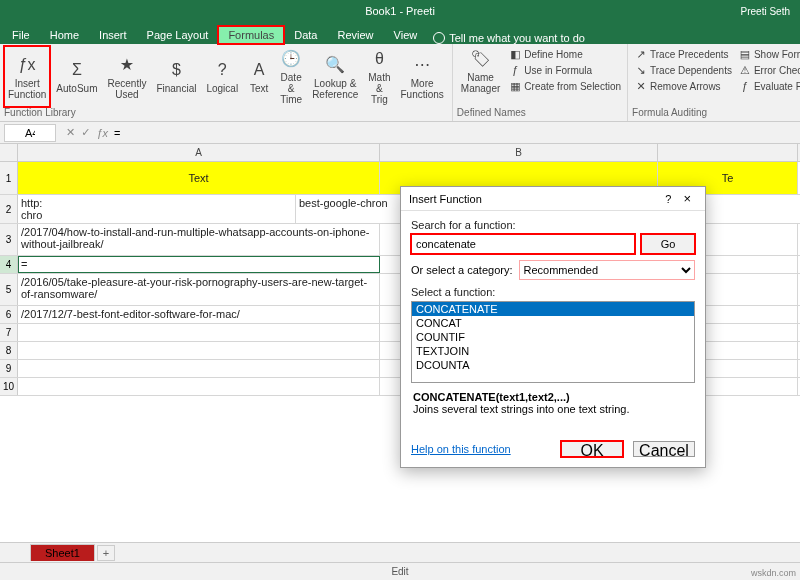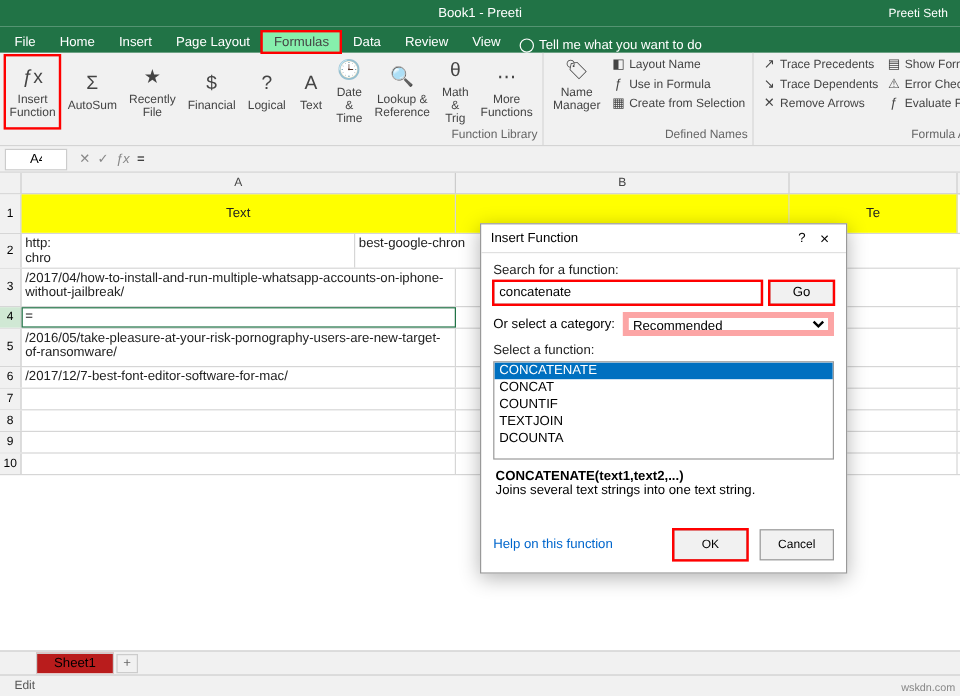--- a/index.html
+++ b/index.html
@@ -9,21 +9,21 @@
 .titlebar .user{position:absolute;right:10px;font-size:10px}
 .menubar{height:22px;background:#217346;display:flex;align-items:flex-end;padding:0 2px;color:#fff}
 .menubar .tab{padding:3px 10px;font-size:11px;cursor:pointer}
 .menubar .tab.active{background:#86efac;color:#444}
 .menubar .tell{display:flex;align-items:center;gap:4px;margin-left:6px}
 .menubar .tell .bulb{width:12px;height:12px;border:1px solid #fff;border-radius:50%}
 .hl-red{outline:2px solid #ff0000;outline-offset:-1px}
 .ribbon{height:78px;background:#f1f1f1;border-bottom:1px solid #ccc;display:flex;font-size:10px;color:#444}
 .rgroup{border-right:1px solid #d6d6d6;padding:2px 4px;display:flex;flex-direction:column;justify-content:space-between}
 .rgroup .items{display:flex;gap:2px}
-.rgroup .label{text-align:right;color:#666;font-size:10px;padding-bottom:1px}
+.rgroup .label{text-align:left;color:#666;font-size:10px;padding-bottom:1px}
 .rbtn{display:flex;flex-direction:column;align-items:center;justify-content:center;padding:2px 4px;gap:2px;cursor:pointer;text-align:center;line-height:1.1}
 .rbtn .ico{width:22px;height:22px;display:flex;align-items:center;justify-content:center;font-size:16px}
 .rbtn.small{flex-direction:row;padding:1px 2px;justify-content:flex-start;white-space:nowrap}
 .rbtn.small .ico{width:14px;height:14px;font-size:11px}
 .stack{display:flex;flex-direction:column;gap:0}
 .namebox-row{height:22px;background:#f1f1f1;border-bottom:1px solid #ccc;display:flex;align-items:center}
 .namebox{width:52px;height:18px;border:1px solid #ccc;margin:0 4px;padding:1px 20px;background:#fff;font-size:11px}
 .fxbar{display:flex;align-items:center;gap:6px;padding:0 6px;color:#888}
 .fxbar .fx{font-style:italic}
 .fxbar .formula{color:#000}
@@ -41,33 +41,33 @@
 .dialog{position:absolute;left:400px;top:186px;width:306px;background:#fff;border:1px solid #999;box-shadow:0 4px 16px rgba(0,0,0,.3);font-size:11px}
 .dlg-title{height:24px;display:flex;align-items:center;padding:0 8px;border-bottom:1px solid #e0e0e0;position:relative}
 .dlg-title .t{flex:1;font-size:11px}
 .dlg-title .q{padding:0 6px;cursor:pointer}
 .dlg-title .x{padding:0 6px;cursor:pointer;font-size:13px}
 .dlg-body{padding:8px 10px}
 .dlg-body label{display:block;margin-bottom:3px;color:#222}
 .dlg-row{display:flex;gap:6px;align-items:center;margin-bottom:6px}
 .dlg-row input[type=text]{flex:1;height:20px;border:1px solid #999;padding:1px 4px;font-size:11px}
 .dlg-row .go{width:54px;height:20px;border:1px solid #999;background:#f1f1f1;cursor:pointer;font-size:11px}
-.dlg-row select{flex:1;height:20px;border:5px solid #fca5a5;font-size:11px;background:#fff}
+.dlg-row select{flex:1;height:20px;border:1px solid #fca5a5;font-size:11px;background:#fff}
 .funclist{border:1px solid #999;height:82px;overflow:auto;font-size:11px}
 .funclist .item{padding:1px 4px;cursor:pointer}
 .funclist .item.sel{background:#0070c0;color:#fff}
 .funcdesc{margin-top:2px;padding:6px 2px 10px;font-size:11px}
 .funcdesc b{display:block}
 .dlg-foot{display:flex;align-items:center;padding:8px 10px 10px;gap:10px}
-.dlg-foot .help{color:#0066cc;cursor:pointer;flex:1}
-.dlg-foot button{width:62px;height:26px;border:1px solid #999;background:#f1f1f1;cursor:pointer;font-size:10px}
+.dlg-foot .help{color:#0066cc;text-decoration:underline;cursor:pointer;flex:1}
+.dlg-foot button{width:62px;height:16px;border:1px solid #999;background:#f1f1f1;cursor:pointer;font-size:16px}
 .sheettabs{position:absolute;left:0;right:0;bottom:18px;height:20px;background:#f1f1f1;border-top:1px solid #ccc;display:flex;align-items:center;padding-left:30px;gap:2px}
 .sheettabs .stab{padding:2px 14px;background:#b91c1c;border:1px solid #ccc;border-bottom:none;font-size:11px;cursor:pointer}
 .sheettabs .plus{width:18px;height:16px;border:1px solid #ccc;display:flex;align-items:center;justify-content:center;cursor:pointer;color:#666}
-.statusbar{position:absolute;left:0;right:0;bottom:0;height:18px;background:#f1f1f1;border-top:1px solid #ccc;display:flex;align-items:center;padding:0 12px;font-size:10px;color:#555;justify-content:flex-start}
+.statusbar{position:absolute;left:0;right:0;bottom:0;height:18px;background:#f1f1f1;border-top:1px solid #ccc;display:flex;align-items:center;padding:0 24px;font-size:10px;color:#555;justify-content:center}
 .watermark{position:absolute;right:4px;bottom:2px;font-size:9px;color:#888}
 </style>
 </head>
 <body>
 
 <div class="titlebar">
   <span class="title">Book1 - Preeti</span>
   <span class="user">Preeti Seth</span>
 </div>
 
@@ -92,21 +92,21 @@
       <div class="rbtn hl-red">
           <span class="ico">ƒx</span>
           <span>Insert Function</span>
         </div>
       <div class="rbtn">
           <span class="ico">Σ</span>
           <span>AutoSum</span>
         </div>
       <div class="rbtn">
           <span class="ico">★</span>
-          <span>Recently File</span>
+          <span>Recently Used</span>
         </div>
       <div class="rbtn">
           <span class="ico">$</span>
           <span>Financial</span>
         </div>
       <div class="rbtn">
           <span class="ico">?</span>
           <span>Logical</span>
         </div>
       <div class="rbtn">
@@ -134,21 +134,21 @@
   </div>
   <div class="rgroup">
     <div class="items">
       <div class="rbtn">
           <span class="ico">🏷</span>
           <span>Name Manager</span>
         </div>
       <div class="stack">
         <div class="rbtn small">
             <span class="ico">◧</span>
-            <span>Layout Name</span>
+            <span>Define Home</span>
           </div>
         <div class="rbtn small">
             <span class="ico">ƒ</span>
             <span>Use in Formula</span>
           </div>
         <div class="rbtn small">
             <span class="ico">▦</span>
             <span>Create from Selection</span>
           </div>
       </div>

